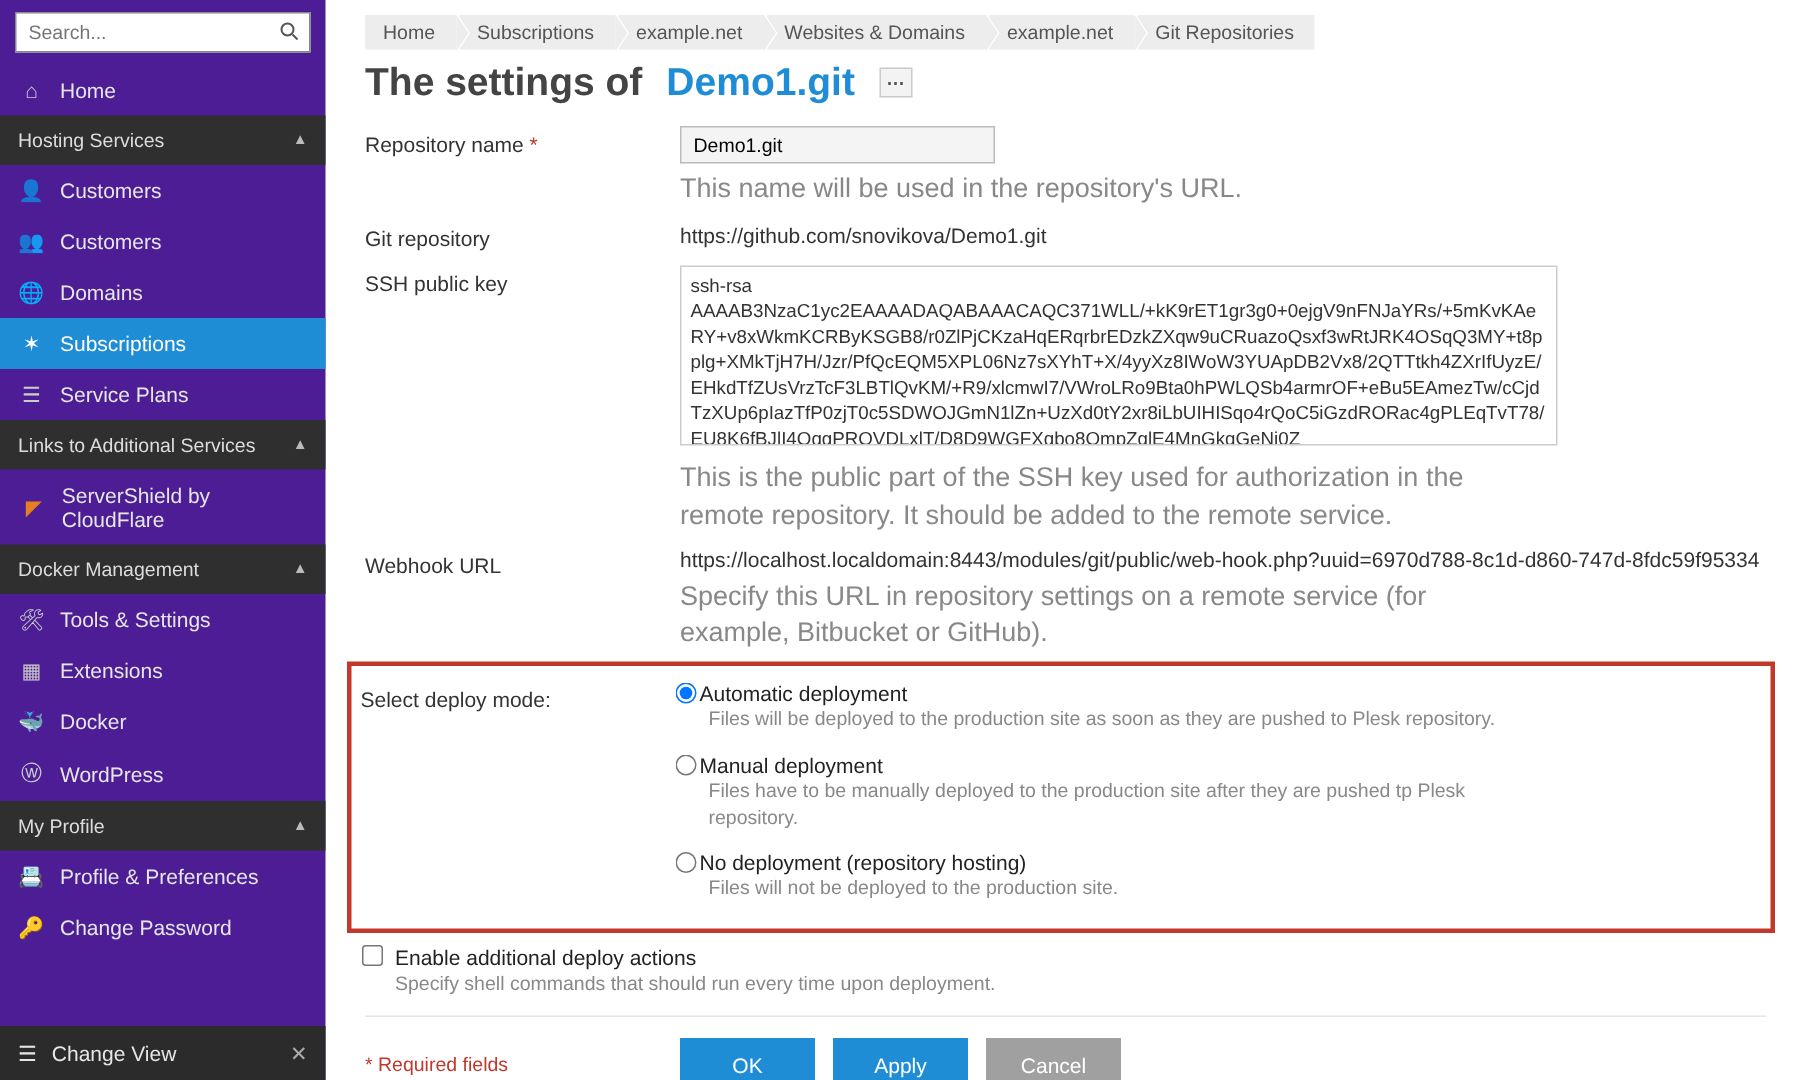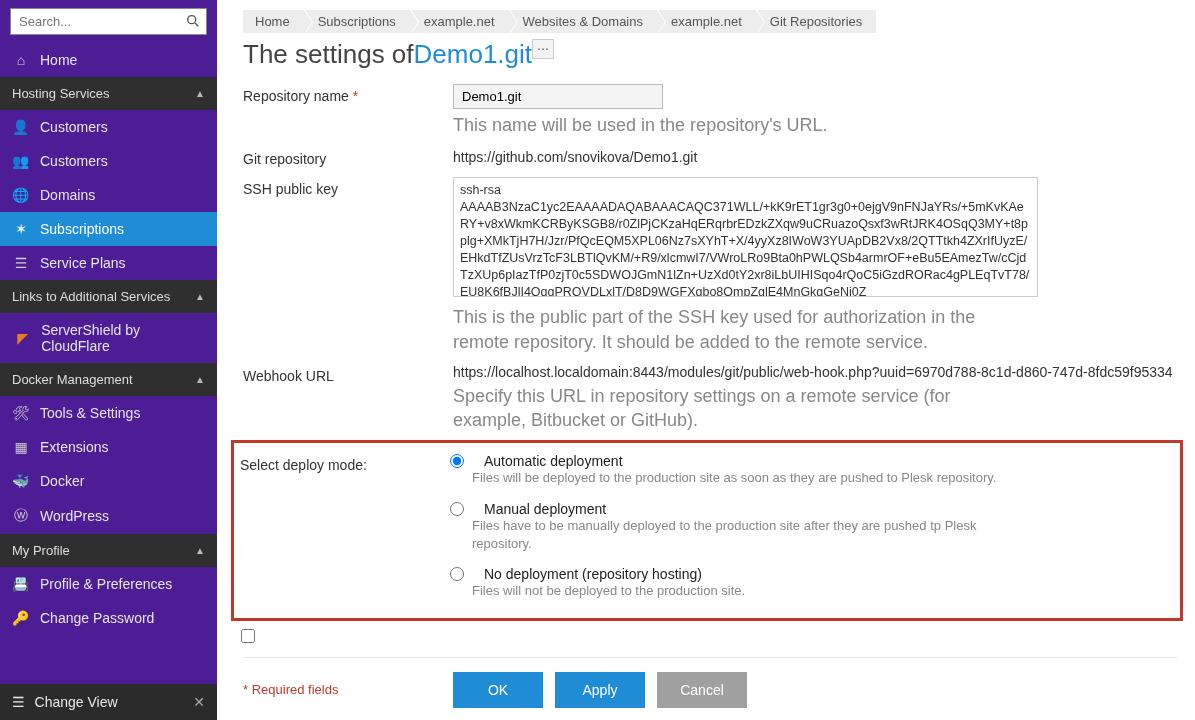--- a/index.html
+++ b/index.html
@@ -20,35 +20,35 @@
   .spacer-flex { flex:1; }
   .changeview { display:flex; align-items:center; justify-content:space-between; padding:10px 12px; background:#2b2b2b; }
   .changeview .cv-left { display:flex; align-items:center; gap:10px; }
   
   .main { flex:1; padding:10px 18px 18px 26px; overflow-y:auto; }
   .breadcrumb { display:flex; align-items:center; gap:2px; font-size:13px; color:#666; margin-bottom:6px; flex-wrap:wrap; }
   .crumb { background:#ededed; padding:4px 14px 4px 12px; position:relative; color:#555; }
   .crumb::after { content:""; position:absolute; right:-8px; top:0; width:0; height:0; border-top:12px solid transparent; border-bottom:12px solid transparent; border-left:8px solid #ededed; z-index:1;}
   .crumb::before { content:""; position:absolute; right:-9px; top:0; width:0; height:0; border-top:12px solid transparent; border-bottom:12px solid transparent; border-left:8px solid #fff; z-index:1;}
   .crumb:last-child::after, .crumb:last-child::before { display:none; }
-  h1 { font-size:26px; font-weight:400; color:#444; margin:6px 0 14px 0; display:flex; align-items:flex-start; gap:0; }
+  h1 { font-size:26px; font-weight:700; color:#444; margin:6px 0 14px 0; display:flex; align-items:center; gap:16px; }
   h1 .link { color:#1f8dd6; }
   .dots-btn { border:1px solid #ccc; background:#f3f3f3; width:22px; height:20px; display:inline-flex; align-items:center; justify-content:center; font-size:12px; color:#555; }
   .form-row { display:flex; margin-bottom:10px; }
   .form-label { width:210px; color:#333; font-size:14px; padding-top:4px;}
   .form-label .req { color:#c0392b; }
   .form-body { flex:1; }
   .txt-input { width:210px; border:1px solid #bbb; background:#f4f4f4; padding:4px 8px; font-size:13px; }
   .hint { color:#888; font-size:18px; margin-top:4px; line-height:1.35; max-width:530px; }
   .static-text { color:#333; font-size:14px; padding-top:2px; }
   .ssh-area { width:585px; height:120px; border:1px solid #ccc; font-family:Arial, sans-serif; font-size:12.5px; padding:4px 6px; color:#333; resize:none; overflow-y:scroll; overflow-wrap:break-word; line-height:1.35; }
   .webhook { font-size:14px; color:#333; word-break:break-all; }
   .highlight-box { border:3px solid #c0392b; padding:10px 6px 10px 6px; margin: -2px -6px 8px -12px; }
   .radio-row { margin-bottom:14px; }
-  .radio-line { display:flex; align-items:center; gap:20px; font-size:14px; color:#222; }
+  .radio-line { display:flex; align-items:center; gap:2px; font-size:14px; color:#222; }
   .radio-hint { color:#888; font-size:13px; margin-left:22px; line-height:1.35; max-width:530px;}
   .check-row { display:flex; gap:8px; align-items:flex-start; font-size:14px; color:#222; margin-left:-2px;}
   .check-row .sub { display:block; color:#888; font-size:13px; margin-top:2px;}
   hr { border:none; border-top:1px solid #e5e5e5; margin:14px 0; }
   .footer-row { display:flex; align-items:center; }
   .req-note { color:#c0392b; font-size:13px; width:210px; }
   .btn { min-width:90px; height:36px; border:none; font-size:14px; cursor:pointer; margin-right:12px; }
   .btn.primary { background:#1f8dd6; color:#fff; }
   .btn.secondary { background:#a0a0a0; color:#fff; }
   input[type=radio], input[type=checkbox] { width:14px; height:14px; }
@@ -227,20 +227,24 @@
         </div>
       </div>
     </div>
   </div>
 
   <div class="form-row">
     <div class="form-label"></div>
     <div class="form-body" style="margin-left:-210px;">
       <label class="check-row">
         <input type="checkbox" style="">
+        <span>
+          <span>Enable additional deploy actions</span>
+          <span class="sub">Specify shell commands that should run every time upon deployment.</span>
+        </span>
       </label>
     </div>
   </div>
 
   <hr>
 
   <div class="footer-row">
     <div class="req-note">* Required fields</div>
     <button class="btn primary">OK</button>
     <button class="btn primary">Apply</button>

